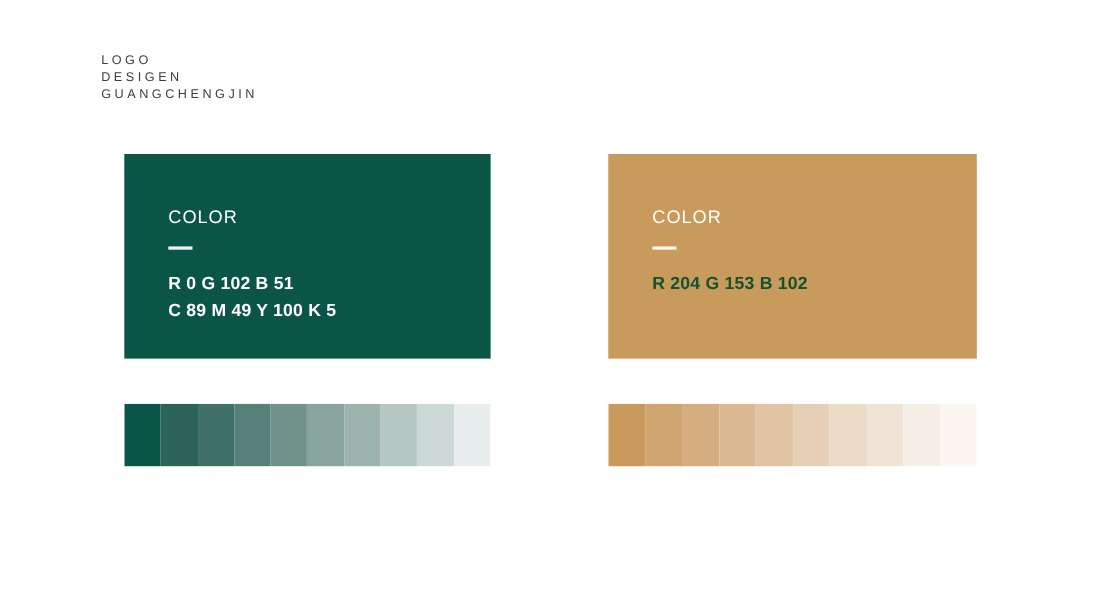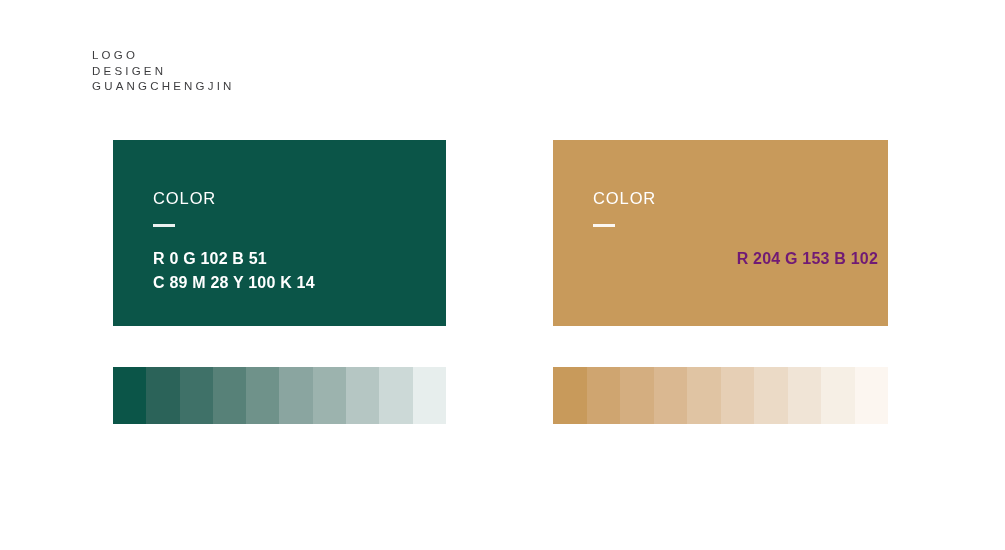--- a/index.html
+++ b/index.html
@@ -102,30 +102,30 @@
     <span class="brand-line">DESIGEN</span>
     <span class="brand-line">GUANGCHENGJIN</span>
   </div>
 
   <div class="card card-left" style="background: rgb(11, 85, 72);">
     <div class="card-inner">
       <div class="card-title" style="color: rgb(255, 255, 255);">COLOR</div>
       <div class="card-rule" style="background: rgb(255, 255, 255);"></div>
       <div class="card-values" style="color: rgb(255, 255, 255);">
         <span class="value-line">R 0 G 102 B 51</span>
-        <span class="value-line">C 89 M 28 Y 100 K 14</span>
+        <span class="value-line">C 89 M 49 Y 100 K 5</span>
       </div>
     </div>
   </div>
 
   <div class="card card-right" style="background: rgb(200, 154, 91);">
     <div class="card-inner">
       <div class="card-title" style="color: rgb(255, 255, 255);">COLOR</div>
       <div class="card-rule" style="background: rgb(255, 255, 255);"></div>
-      <div class="card-values" style="color: #701a75; text-align: right;">
+      <div class="card-values" style="color: #14532d;">
         <span class="value-line">R 204 G 153 B 102</span>
       </div>
     </div>
   </div>
 
   <div class="strip strip-left">
       <div class="swatch" style="background: rgb(11, 85, 72);"></div>
       <div class="swatch" style="background: rgb(43, 99, 89);"></div>
       <div class="swatch" style="background: rgb(63, 113, 104);"></div>
       <div class="swatch" style="background: rgb(87, 129, 120);"></div>

